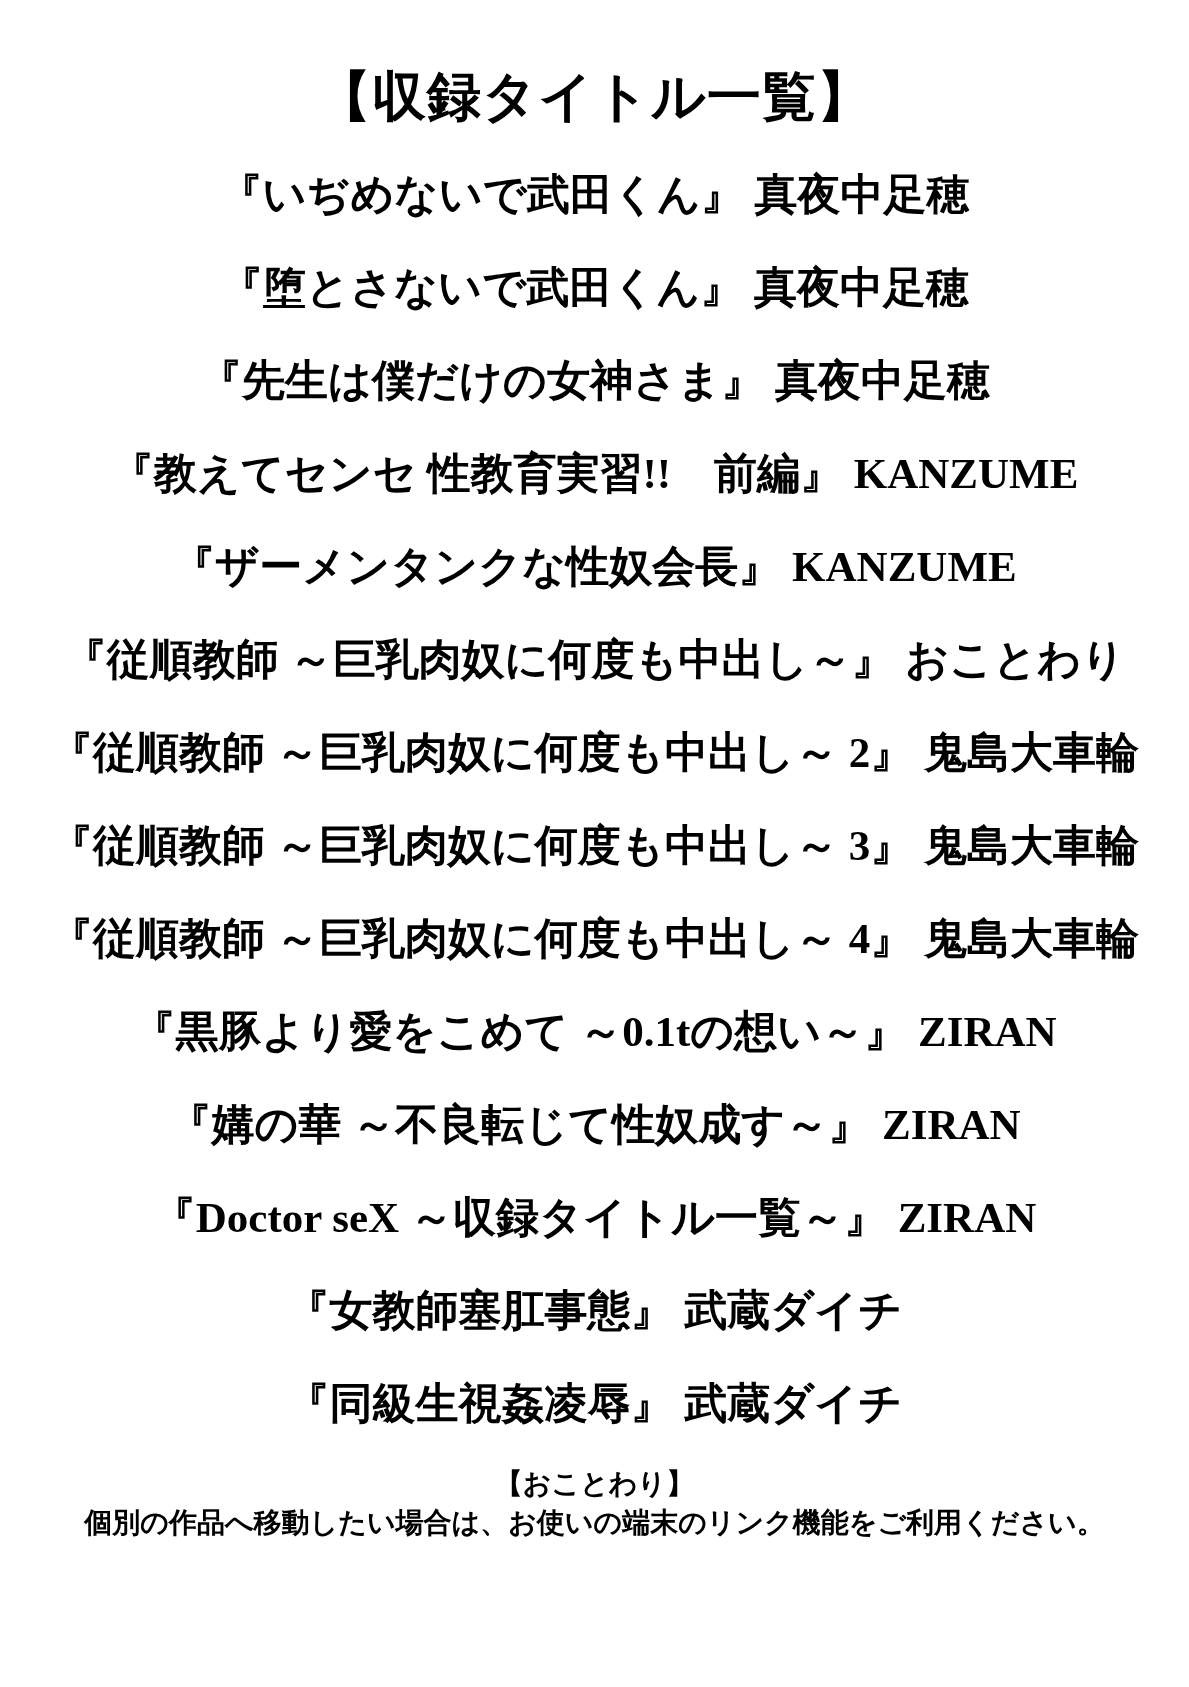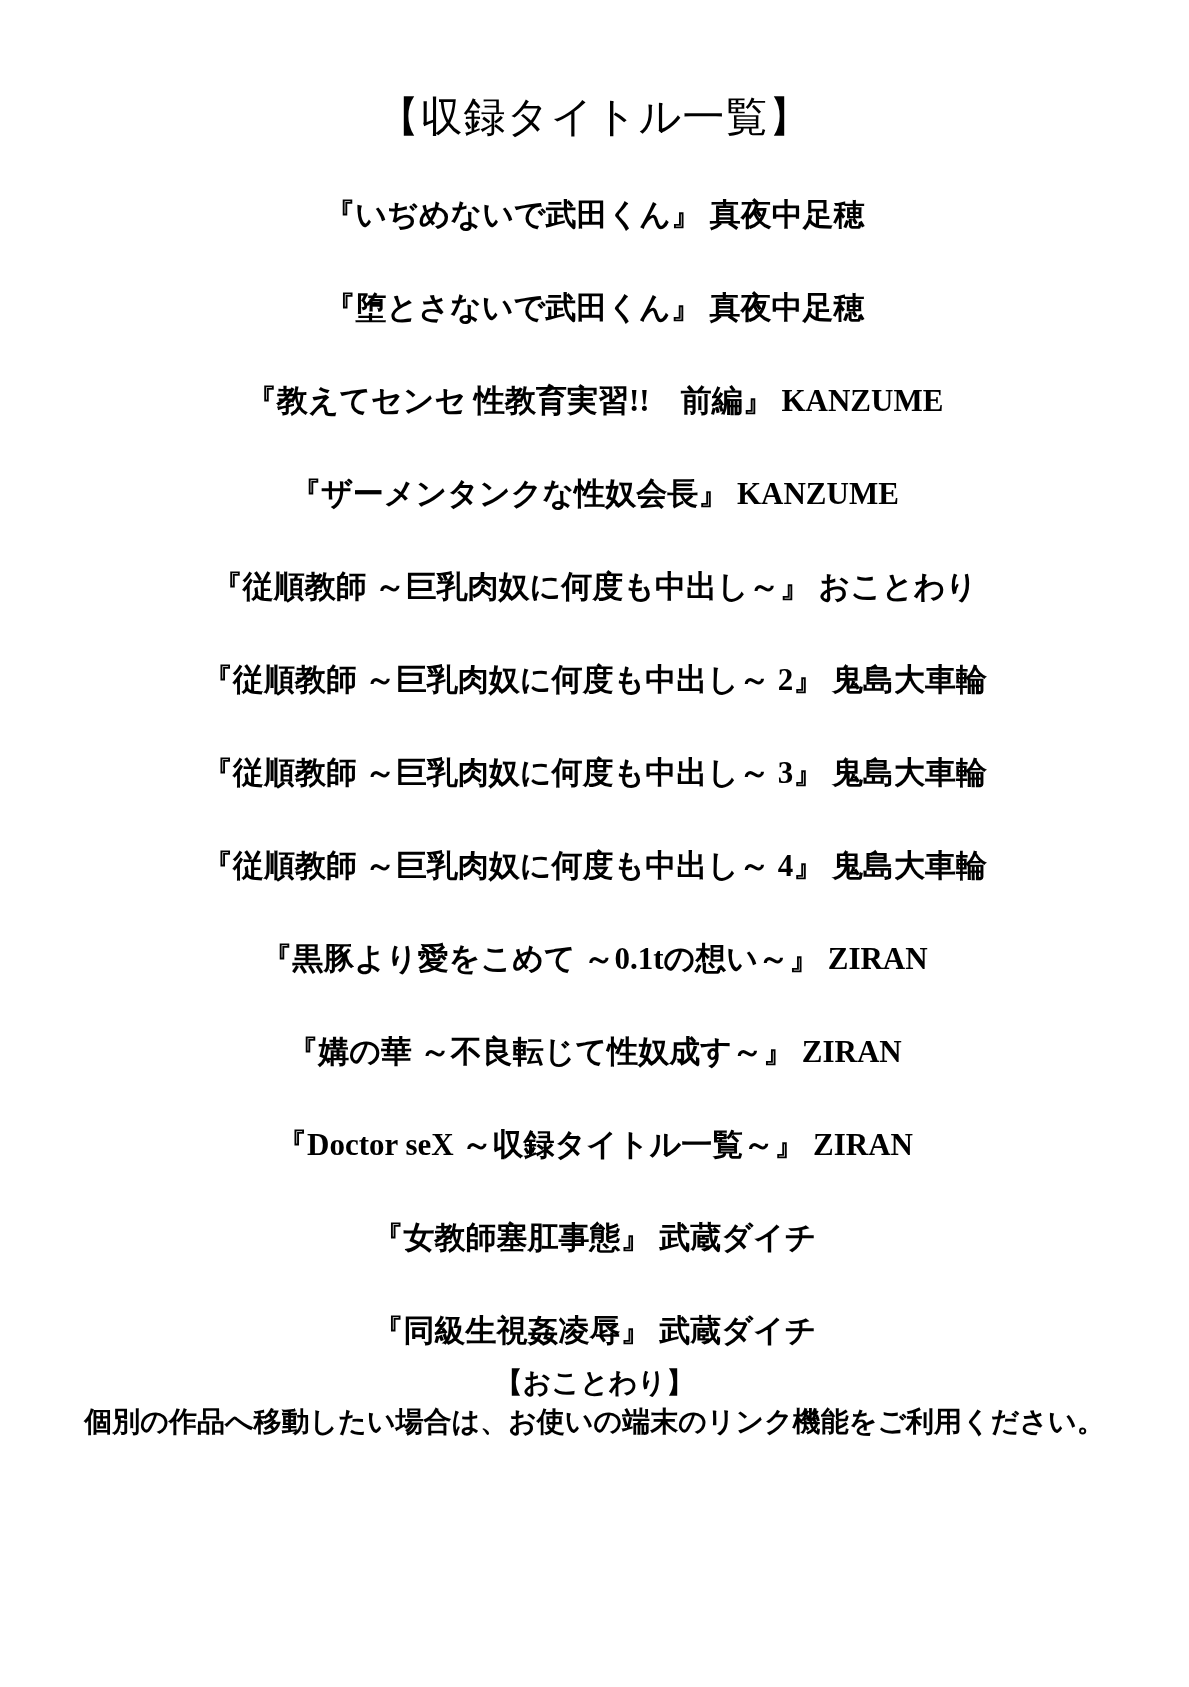--- a/index.html
+++ b/index.html
@@ -12,62 +12,63 @@
     background: #ffffff;
     overflow: hidden;
   }
   .page {
     width: 100%;
     height: 100%;
     color: #000000;
     text-align: center;
   }
   .doc-title {
-    margin: 90px 0 0 0;
+    margin: 70px 0 0 0;
     font-family: "Liberation Serif", "DejaVu Serif", serif;
-    font-weight: 400;
-    font-size: 42px;
+    font-weight: 700;
+    font-size: 54px;
     line-height: 54px;
     letter-spacing: 1px;
     white-space: nowrap;
   }
   .work-list {
     margin-top: 51px;
     display: flex;
     flex-direction: column;
     gap: 53px;
   }
   .work-item {
     font-family: "Liberation Serif", "DejaVu Serif", serif;
     font-weight: 700;
-    font-size: 31px;
+    font-size: 43px;
     line-height: 40px;
     white-space: nowrap;
   }
   .notice {
-    margin-top: 12px;
+    margin-top: 40px;
     font-family: "Liberation Sans", "DejaVu Sans", sans-serif;
     font-weight: 700;
     font-size: 28px;
     line-height: 39px;
   }
   .notice-heading, .notice-line {
     white-space: nowrap;
   }
 </style>
 </head>
 <body>
 
 <div class="page">
 
   <h1 class="doc-title">【収録タイトル一覧】</h1>
 
   <div class="work-list">
     <div class="work-item">『いぢめないで武田くん』 真夜中足穂</div>
     <div class="work-item">『堕とさないで武田くん』 真夜中足穂</div>
+    <div class="work-item">『先生は僕だけの女神さま』 真夜中足穂</div>
     <div class="work-item">『教えてセンセ 性教育実習!!　前編』 KANZUME</div>
     <div class="work-item">『ザーメンタンクな性奴会長』 KANZUME</div>
     <div class="work-item">『従順教師 ～巨乳肉奴に何度も中出し～』 おことわり</div>
     <div class="work-item">『従順教師 ～巨乳肉奴に何度も中出し～ 2』 鬼島大車輪</div>
     <div class="work-item">『従順教師 ～巨乳肉奴に何度も中出し～ 3』 鬼島大車輪</div>
     <div class="work-item">『従順教師 ～巨乳肉奴に何度も中出し～ 4』 鬼島大車輪</div>
     <div class="work-item">『黒豚より愛をこめて ～0.1tの想い～』 ZIRAN</div>
     <div class="work-item">『媾の華 ～不良転じて性奴成す～』 ZIRAN</div>
     <div class="work-item">『Doctor seX ～収録タイトル一覧～』 ZIRAN</div>
     <div class="work-item">『女教師塞肛事態』 武蔵ダイチ</div>

